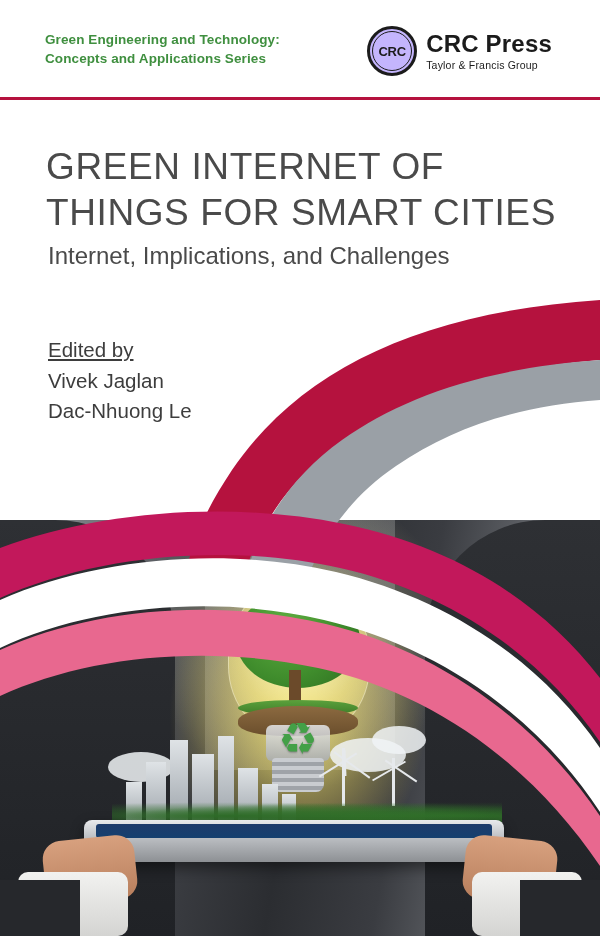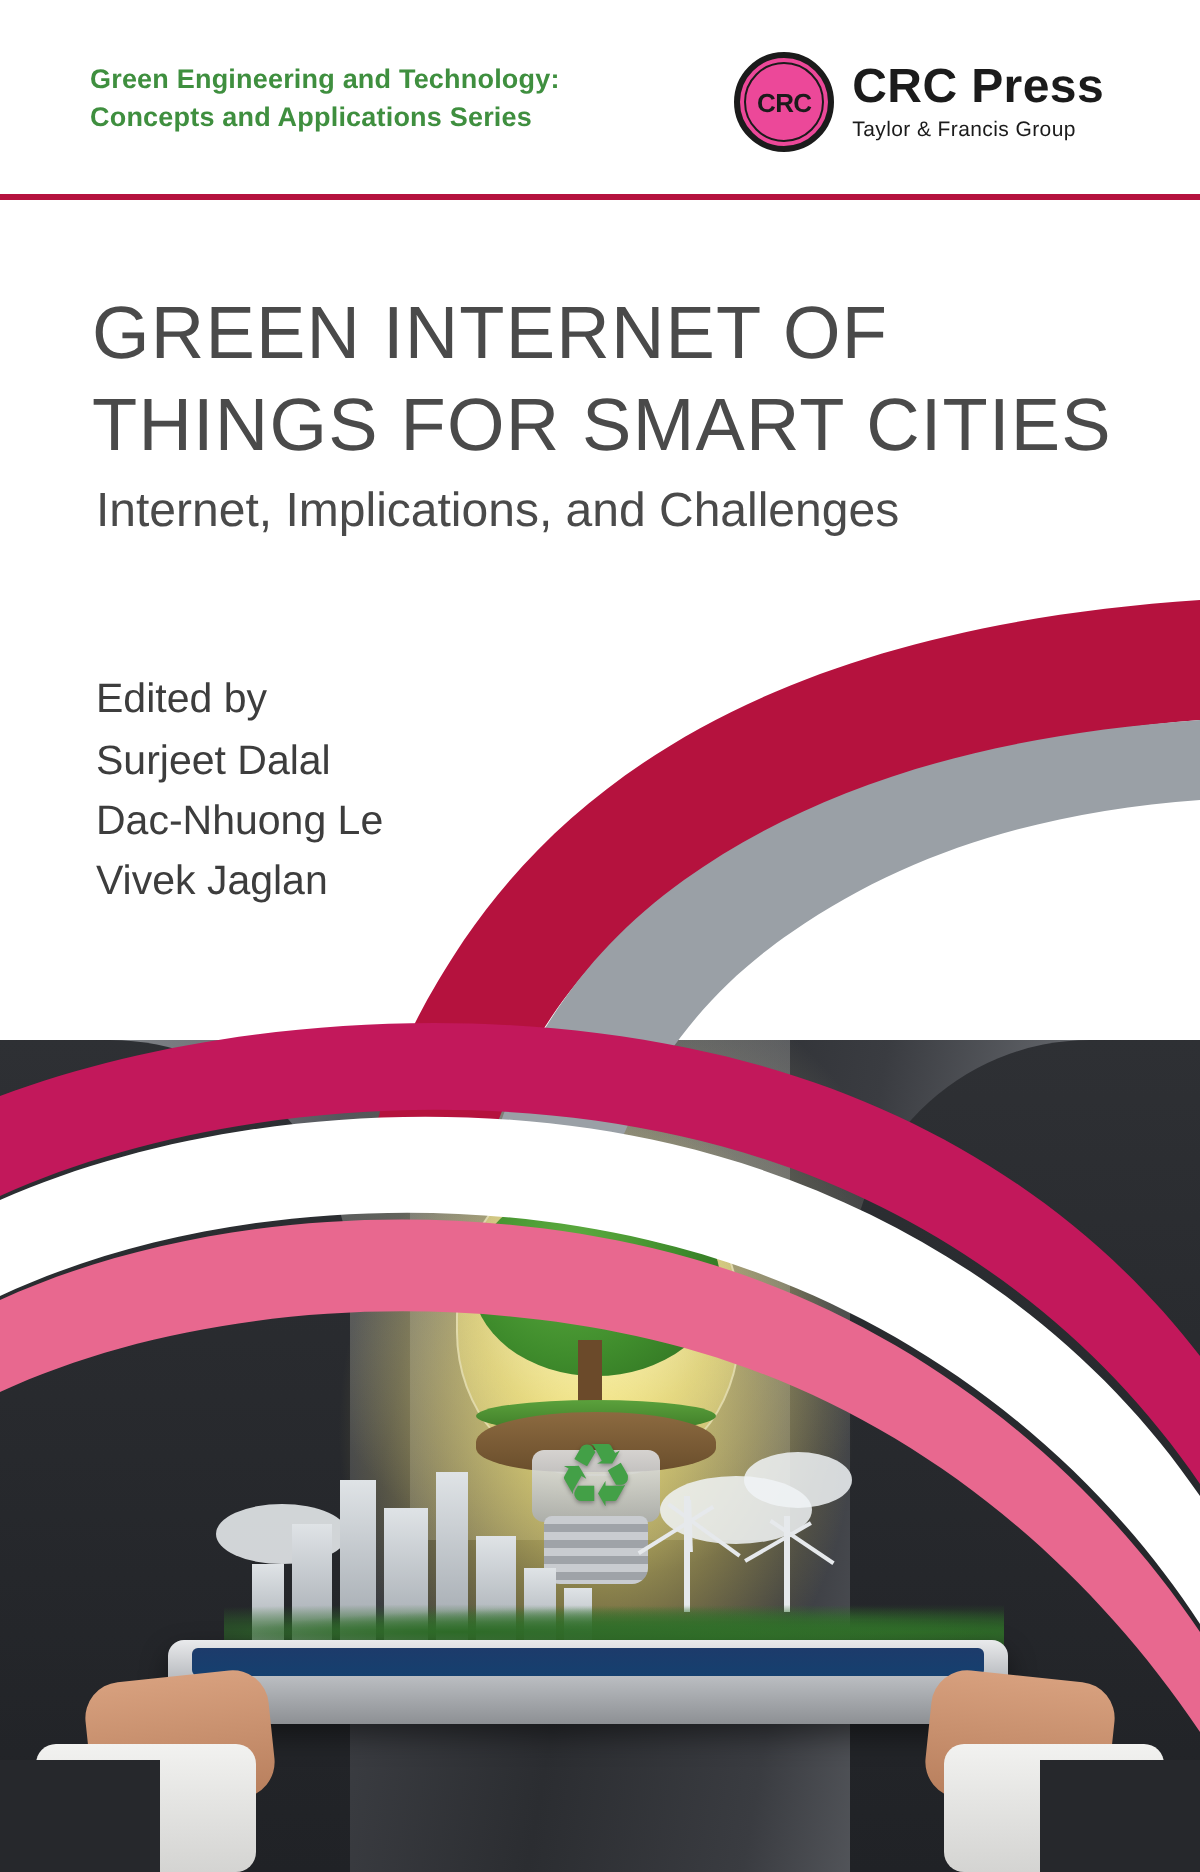--- a/index.html
+++ b/index.html
@@ -39,21 +39,21 @@
     right: 48px;
     top: 26px;
     display: flex;
     align-items: center;
     gap: 9px;
   }
   .crc-mark {
     width: 44px;
     height: 44px;
     border-radius: 50%;
-    background: #ec4899;
+    background: #c4b5fd;
     border: 3px solid #1b1b1b;
     display: flex;
     align-items: center;
     justify-content: center;
     position: relative;
   }
   .crc-mark::after {
     content: "";
     position: absolute;
     left: 2px; top: 2px; right: 2px; bottom: 2px;
@@ -119,21 +119,21 @@
   
   .editors {
     position: absolute;
     left: 48px;
     top: 335px;
     color: #3d3d3d;
     font-size: 20.5px;
     line-height: 30px;
     font-weight: 400;
   }
-  .editors .lead { margin-bottom: 1px; }
+  .editors .lead { margin-bottom: 1px; text-decoration: underline; }
 
   
   .swoosh-layer {
     position: absolute;
     left: 0; top: 0;
     width: 600px; height: 936px;
   }
 
   
   .photo {
@@ -328,23 +328,22 @@
     </div>
   </div>
 
   <div class="rule"></div>
 
   <div class="title">Green Internet of Things for Smart Cities</div>
   <div class="subtitle">Internet, Implications, and Challenges</div>
 
   <div class="editors">
     <div class="lead">Edited by</div>
-    <div>Surjeet Dalal</div>
+    <div>Vivek Jaglan</div>
     <div>Dac-Nhuong Le</div>
-    <div>Vivek Jaglan</div>
   </div>
 
   <div class="photo">
     <div class="photo-bg"></div>
     <div class="shirt"></div>
     <div class="suit-left"></div>
     <div class="suit-right"></div>
 
     <div class="bulb-glow"></div>
     <div class="bulb-glass"></div>

